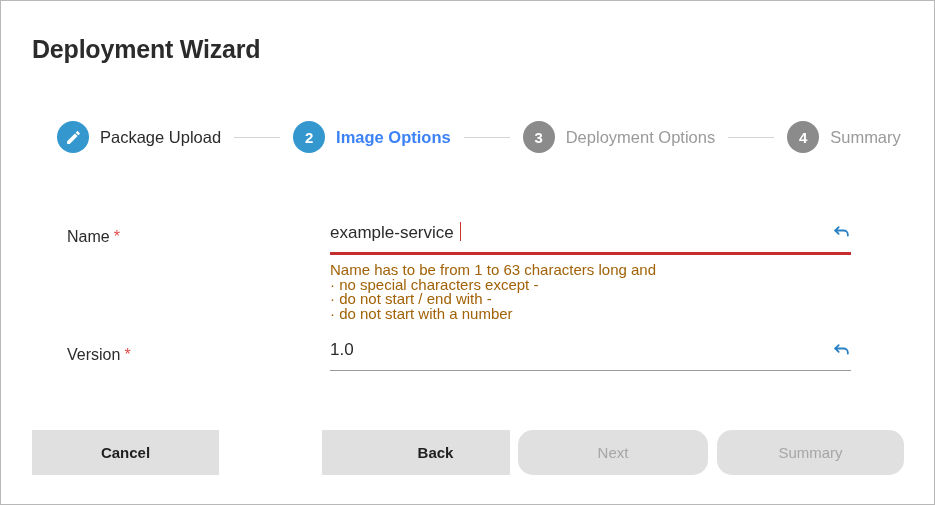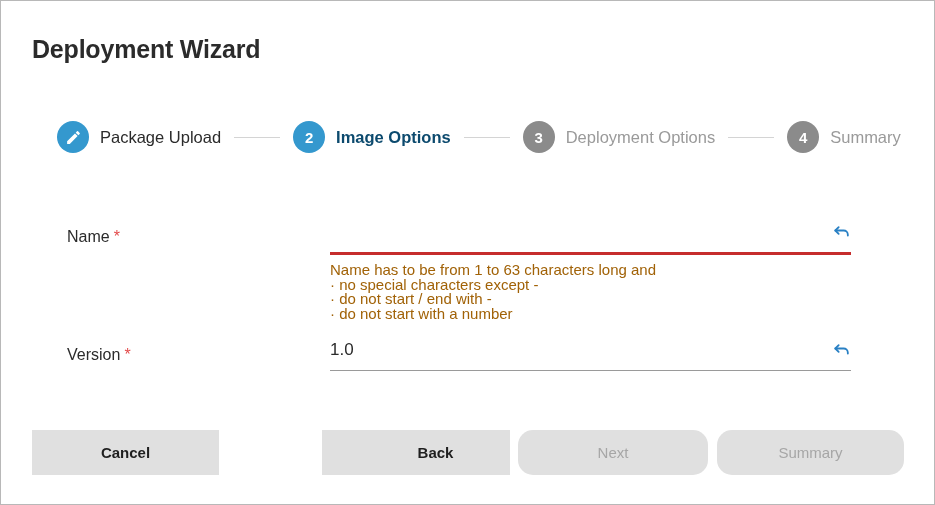--- a/index.html
+++ b/index.html
@@ -64,21 +64,21 @@
   .step-badge.pending { background: #8b8b8b; }
 
   .step-badge svg { display: block; }
 
   .step-label {
     margin-left: 11px;
     font-size: 16.5px;
     white-space: nowrap;
   }
   .step-label.done   { color: #2b2b2b; font-weight: normal; }
-  .step-label.active { color: #0c4a6e; font-weight: bold; }
+  .step-label.active { color: #3b82f6; font-weight: bold; }
   .step-label.pending{ color: #9a9a9a; font-weight: normal; }
 
   .step-connector {
     width: 46px;
     height: 1px;
     background: #d4d4d4;
     margin: 0 13px;
     flex: 0 0 auto;
   }
 
@@ -242,20 +242,21 @@
 
   </div>
 
   <div class="form-row name-row">
     <div class="field-label">
       <span>Name</span><span class="required-star">*</span>
     </div>
 
     <div class="field-control">
       <div class="field-input-line">
+        <div class="field-value"><span>example-service</span><span class="text-caret"></span></div>
         <div class="reset-icon">
           <svg width="20" height="20" viewBox="0 0 24 24" fill="none" stroke="#2980c4" stroke-width="2.2" stroke-linecap="round" stroke-linejoin="round">
             <path d="M4 9h10a5 5 0 0 1 5 5v1"></path>
             <polyline points="8 5 4 9 8 13"></polyline>
           </svg>
         </div>
       </div>
       <div class="field-underline error"></div>
     </div>
 

